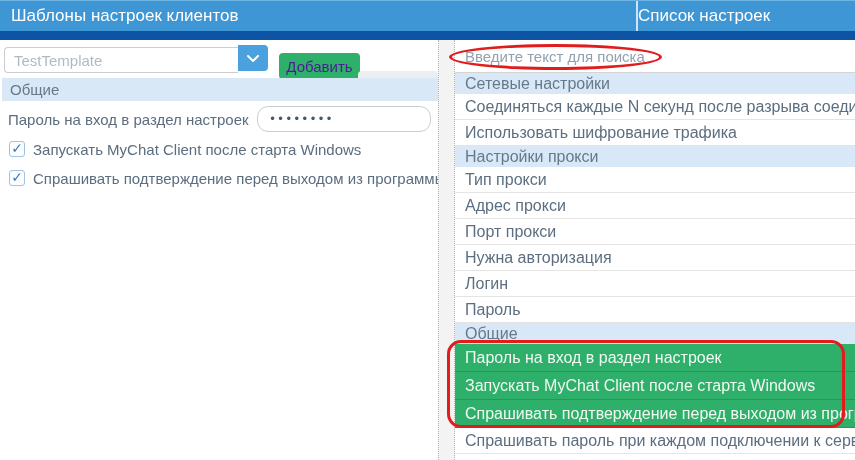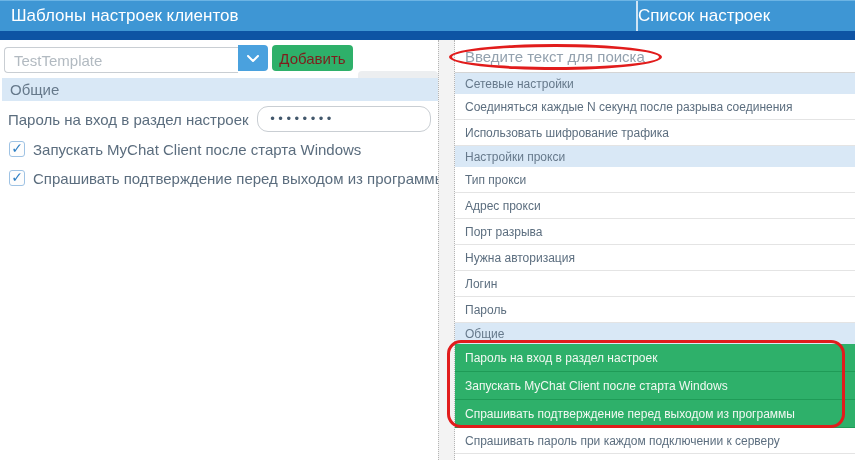--- a/index.html
+++ b/index.html
@@ -25,21 +25,21 @@
             border: 1px solid #c9ced3; border-right: none; border-radius: 4px 0 0 4px;
             background: #fff; }
   .combo-input { width: 100%; height: 100%; border: none; outline: none; background: transparent;
             padding-left: 9px; font-size: 15px; color: #b2bac1;
             font-family: "Liberation Sans", sans-serif; }
   .combo-btn { position: absolute; left: 238px; top: 5px; width: 30px; height: 26px;
             background: #4aa1de; border-radius: 0 4px 4px 0; border: none; cursor: pointer;
             display: flex; align-items: center; justify-content: center; }
   .btn { position: absolute; top: 5px; height: 26px; border: none; border-radius: 4px;
             font-size: 15px; font-family: "Liberation Sans", sans-serif; cursor: pointer; }
-  .btn-add { left: 272px; width: 81px; background: #2eb06a; color: #7f1d1d; }
+  .btn-add { left: 279px; width: 81px; background: #2eb06a; color: #4c1d95; margin-top: 8px; }
   .btn-del { left: 358px; width: 80px; background: #eceef0; color: #b6bec6; margin-top: 26px; }
 
   .section-band { position: absolute; left: 2px; top: 38px; width: 436px; height: 23px;
             background: #d9e8f6; color: #66798b; font-size: 15px; line-height: 23px;
             padding-left: 8px; }
   .pw-label { position: absolute; left: 8px; top: 69px; height: 22px; line-height: 22px;
             color: #5b6d7e; font-size: 15px; }
   .pw-input { position: absolute; left: 257px; top: 66px; width: 174px; height: 26px;
             border: 1px solid #c9ced3; border-radius: 11px; outline: none;
             padding-left: 11px; font-size: 12px; letter-spacing: 1px; color: #43586c;
@@ -63,21 +63,21 @@
   
   .right-panel { position: absolute; left: 455px; top: 40px; width: 400px; height: 420px;
             background: #fff; }
   .search-box { position: absolute; left: 0; top: 0; width: 400px; height: 33px;
             border-bottom: 1px solid #d5d5d5; background: #fff; }
   .search-input { width: 100%; height: 100%; border: none; outline: none; padding-left: 10px;
             font-size: 15px; color: #5b6d7e; font-family: "Liberation Sans", sans-serif; }
   .search-input::placeholder { color: #93a1ae; opacity: 1; }
 
   .rows { position: absolute; left: 0; top: 33px; width: 400px; }
-  .row { width: 400px; padding-left: 10px; font-size: 12px; color: #5c6e7f;
+  .row { width: 400px; padding-left: 10px; font-size: 16px; color: #5c6e7f;
             display: flex; align-items: center; cursor: default; }
   .row-item { height: 26px; background: #fff; border-bottom: 1px solid #e4e4e4; }
   .row-group { height: 21px; background: #d9e8f6; color: #66798b; border-bottom: none; }
   .row-hl { height: 28px; background: #2eb06a; color: #f2f8f2; border-bottom: 1px solid #1f9b57; }
   .row span { white-space: nowrap; }
 
   
   .annot { position: absolute; pointer-events: none; z-index: 50; }
   .annot-ellipse { left: 449px; top: 44px; width: 213px; height: 26px;
             border: 3px solid #e11c1c; border-radius: 50% / 50%; }
@@ -150,21 +150,21 @@
       <div class="row row-group">
           <span>Настройки прокси</span>
         </div>
       <div class="row row-item">
           <span>Тип прокси</span>
         </div>
       <div class="row row-item">
           <span>Адрес прокси</span>
         </div>
       <div class="row row-item">
-          <span>Порт разрыва</span>
+          <span>Порт прокси</span>
         </div>
       <div class="row row-item">
           <span>Нужна авторизация</span>
         </div>
       <div class="row row-item">
           <span>Логин</span>
         </div>
       <div class="row row-item">
           <span>Пароль</span>
         </div>

